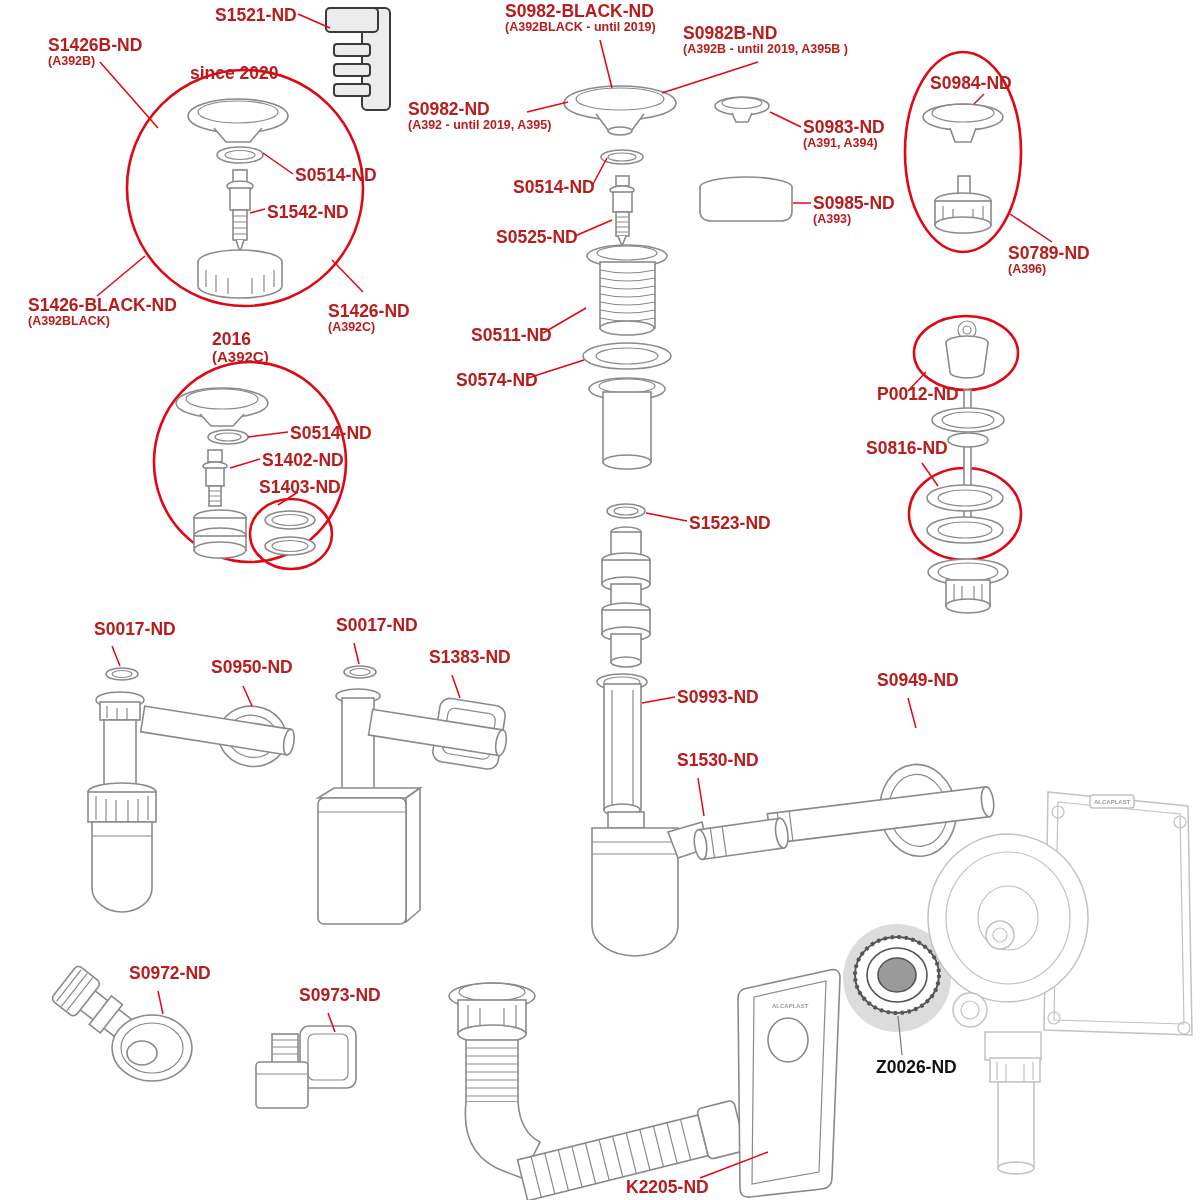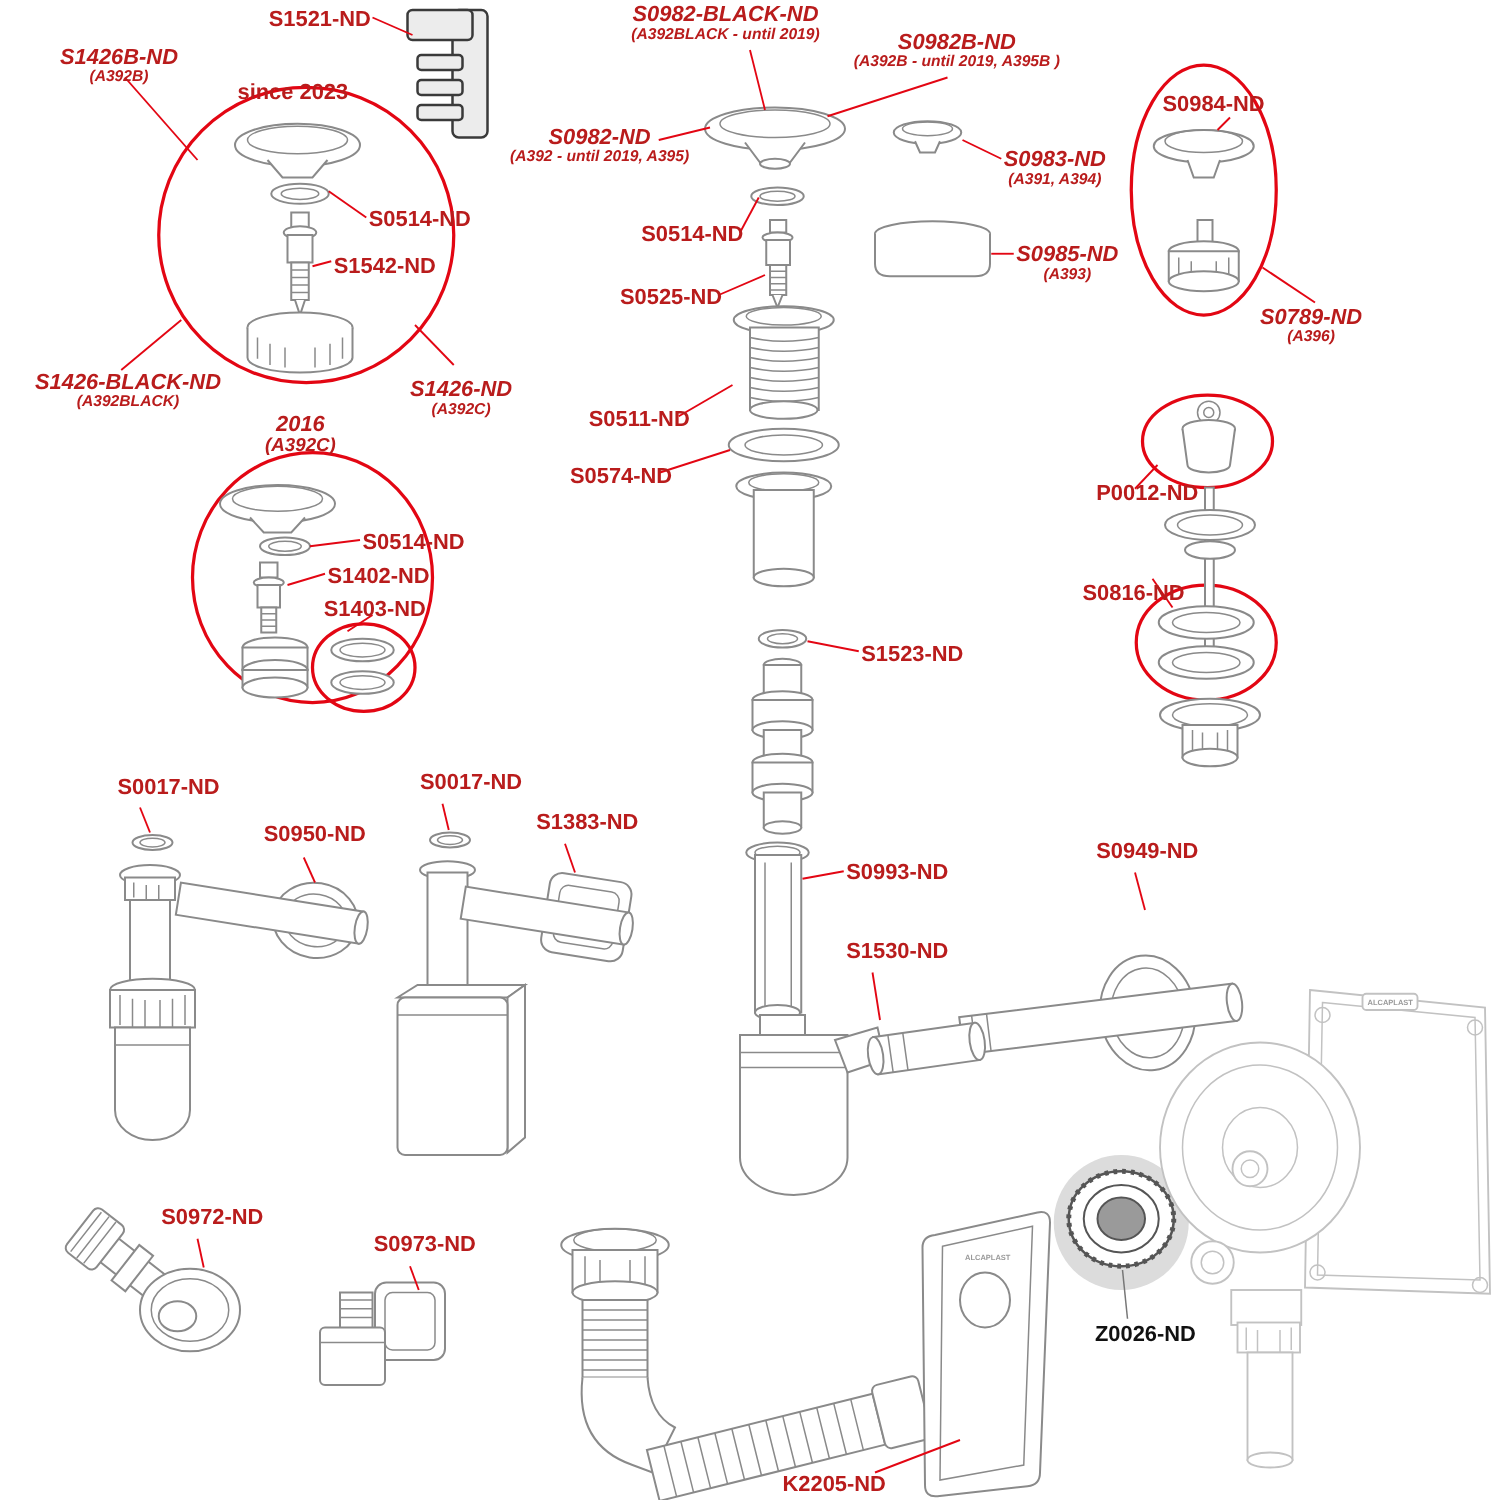--- a/index.html
+++ b/index.html
@@ -3,21 +3,21 @@
 <meta charset="utf-8">
 <style>
   * { margin:0; padding:0; box-sizing:border-box; }
   html,body { background:#fff; }
   body { width:1200px; height:1200px; font-family:"Liberation Sans", sans-serif; }
   #canvas { position:relative; width:1200px; height:1200px; background:#fff; overflow:hidden; }
   #drawing { position:absolute; left:0; top:0; z-index:1; }
   .lbl { position:absolute; color:#b91c1c; font-weight:700; font-size:17.5px; line-height:1.07; white-space:nowrap; z-index:2; }
   .lbl .sub { display:block; font-size:12.5px; font-weight:700; }
   .lbl .sub.lg { font-size:15px; }
-  .lbl.center { text-align:center;font-style:italic; }
+  .lbl.center { text-align:left; }
   .lbl.black { color:#111; }
   svg .p  { fill:#ffffff; stroke:#8a8a8a; stroke-width:1.6; }
   svg .p2 { fill:none;    stroke:#8a8a8a; stroke-width:1.2; }
   svg .pd { fill:#ececec; stroke:#3a3a3a; stroke-width:2; }
   svg .red  { fill:none; stroke:#e30613; stroke-width:2.6; }
   svg .lead { stroke:#e30613; stroke-width:1.5; }
   svg .lt  { fill:#ffffff; stroke:#c2c2c2; stroke-width:1.5; }
   svg .lt2 { fill:none;    stroke:#c2c2c2; stroke-width:1.2; }
   svg .gline { stroke:#777; stroke-width:1.2; }
   svg text.logo { font-size:6px; fill:#9a9a9a; font-weight:bold; }
@@ -361,42 +361,42 @@
     <line x1="698" y1="778" x2="704" y2="816"></line>
     <line x1="908" y1="698" x2="916" y2="728"></line>
     <line x1="158" y1="991" x2="163" y2="1014"></line>
     <line x1="328" y1="1013" x2="335" y2="1032"></line>
     <line x1="700" y1="1178" x2="768" y2="1152"></line>
   </g>
 </svg>
 
   <div class="lbl" style="left:215px;top:6px"><span>S1521-ND</span></div>
   <div class="lbl center" style="left:48px;top:36px"><span>S1426B-ND</span><span class="sub">(A392B)</span></div>
-  <div class="lbl" style="left:190px;top:64px"><span>since 2023</span></div>
+  <div class="lbl" style="left:190px;top:64px"><span>since 2020</span></div>
   <div class="lbl" style="left:295px;top:166px"><span>S0514-ND</span></div>
   <div class="lbl" style="left:267px;top:203px"><span>S1542-ND</span></div>
   <div class="lbl center" style="left:28px;top:296px"><span>S1426-BLACK-ND</span><span class="sub">(A392BLACK)</span></div>
   <div class="lbl center" style="left:328px;top:302px"><span>S1426-ND</span><span class="sub">(A392C)</span></div>
   <div class="lbl center" style="left:212px;top:330px"><span>2016</span><span class="sub lg">(A392C)</span></div>
   <div class="lbl" style="left:290px;top:424px"><span>S0514-ND</span></div>
   <div class="lbl" style="left:262px;top:451px"><span>S1402-ND</span></div>
   <div class="lbl" style="left:259px;top:478px"><span>S1403-ND</span></div>
   <div class="lbl center" style="left:505px;top:2px"><span>S0982-BLACK-ND</span><span class="sub">(A392BLACK - until 2019)</span></div>
   <div class="lbl center" style="left:683px;top:24px"><span>S0982B-ND</span><span class="sub">(A392B - until 2019, A395B )</span></div>
   <div class="lbl center" style="left:408px;top:100px"><span>S0982-ND</span><span class="sub">(A392 - until 2019, A395)</span></div>
   <div class="lbl center" style="left:803px;top:118px"><span>S0983-ND</span><span class="sub">(A391, A394)</span></div>
   <div class="lbl" style="left:513px;top:178px"><span>S0514-ND</span></div>
   <div class="lbl" style="left:496px;top:228px"><span>S0525-ND</span></div>
   <div class="lbl center" style="left:813px;top:194px"><span>S0985-ND</span><span class="sub">(A393)</span></div>
   <div class="lbl" style="left:930px;top:74px"><span>S0984-ND</span></div>
   <div class="lbl center" style="left:1008px;top:244px"><span>S0789-ND</span><span class="sub">(A396)</span></div>
   <div class="lbl" style="left:471px;top:326px"><span>S0511-ND</span></div>
   <div class="lbl" style="left:456px;top:371px"><span>S0574-ND</span></div>
   <div class="lbl" style="left:877px;top:385px"><span>P0012-ND</span></div>
-  <div class="lbl" style="left:866px;top:465px"><span>S0816-ND</span></div>
+  <div class="lbl" style="left:866px;top:439px"><span>S0816-ND</span></div>
   <div class="lbl" style="left:689px;top:514px"><span>S1523-ND</span></div>
   <div class="lbl" style="left:94px;top:620px"><span>S0017-ND</span></div>
   <div class="lbl" style="left:211px;top:658px"><span>S0950-ND</span></div>
   <div class="lbl" style="left:336px;top:616px"><span>S0017-ND</span></div>
   <div class="lbl" style="left:429px;top:648px"><span>S1383-ND</span></div>
   <div class="lbl" style="left:677px;top:688px"><span>S0993-ND</span></div>
   <div class="lbl" style="left:677px;top:751px"><span>S1530-ND</span></div>
   <div class="lbl" style="left:877px;top:671px"><span>S0949-ND</span></div>
   <div class="lbl" style="left:129px;top:964px"><span>S0972-ND</span></div>
   <div class="lbl" style="left:299px;top:986px"><span>S0973-ND</span></div>

